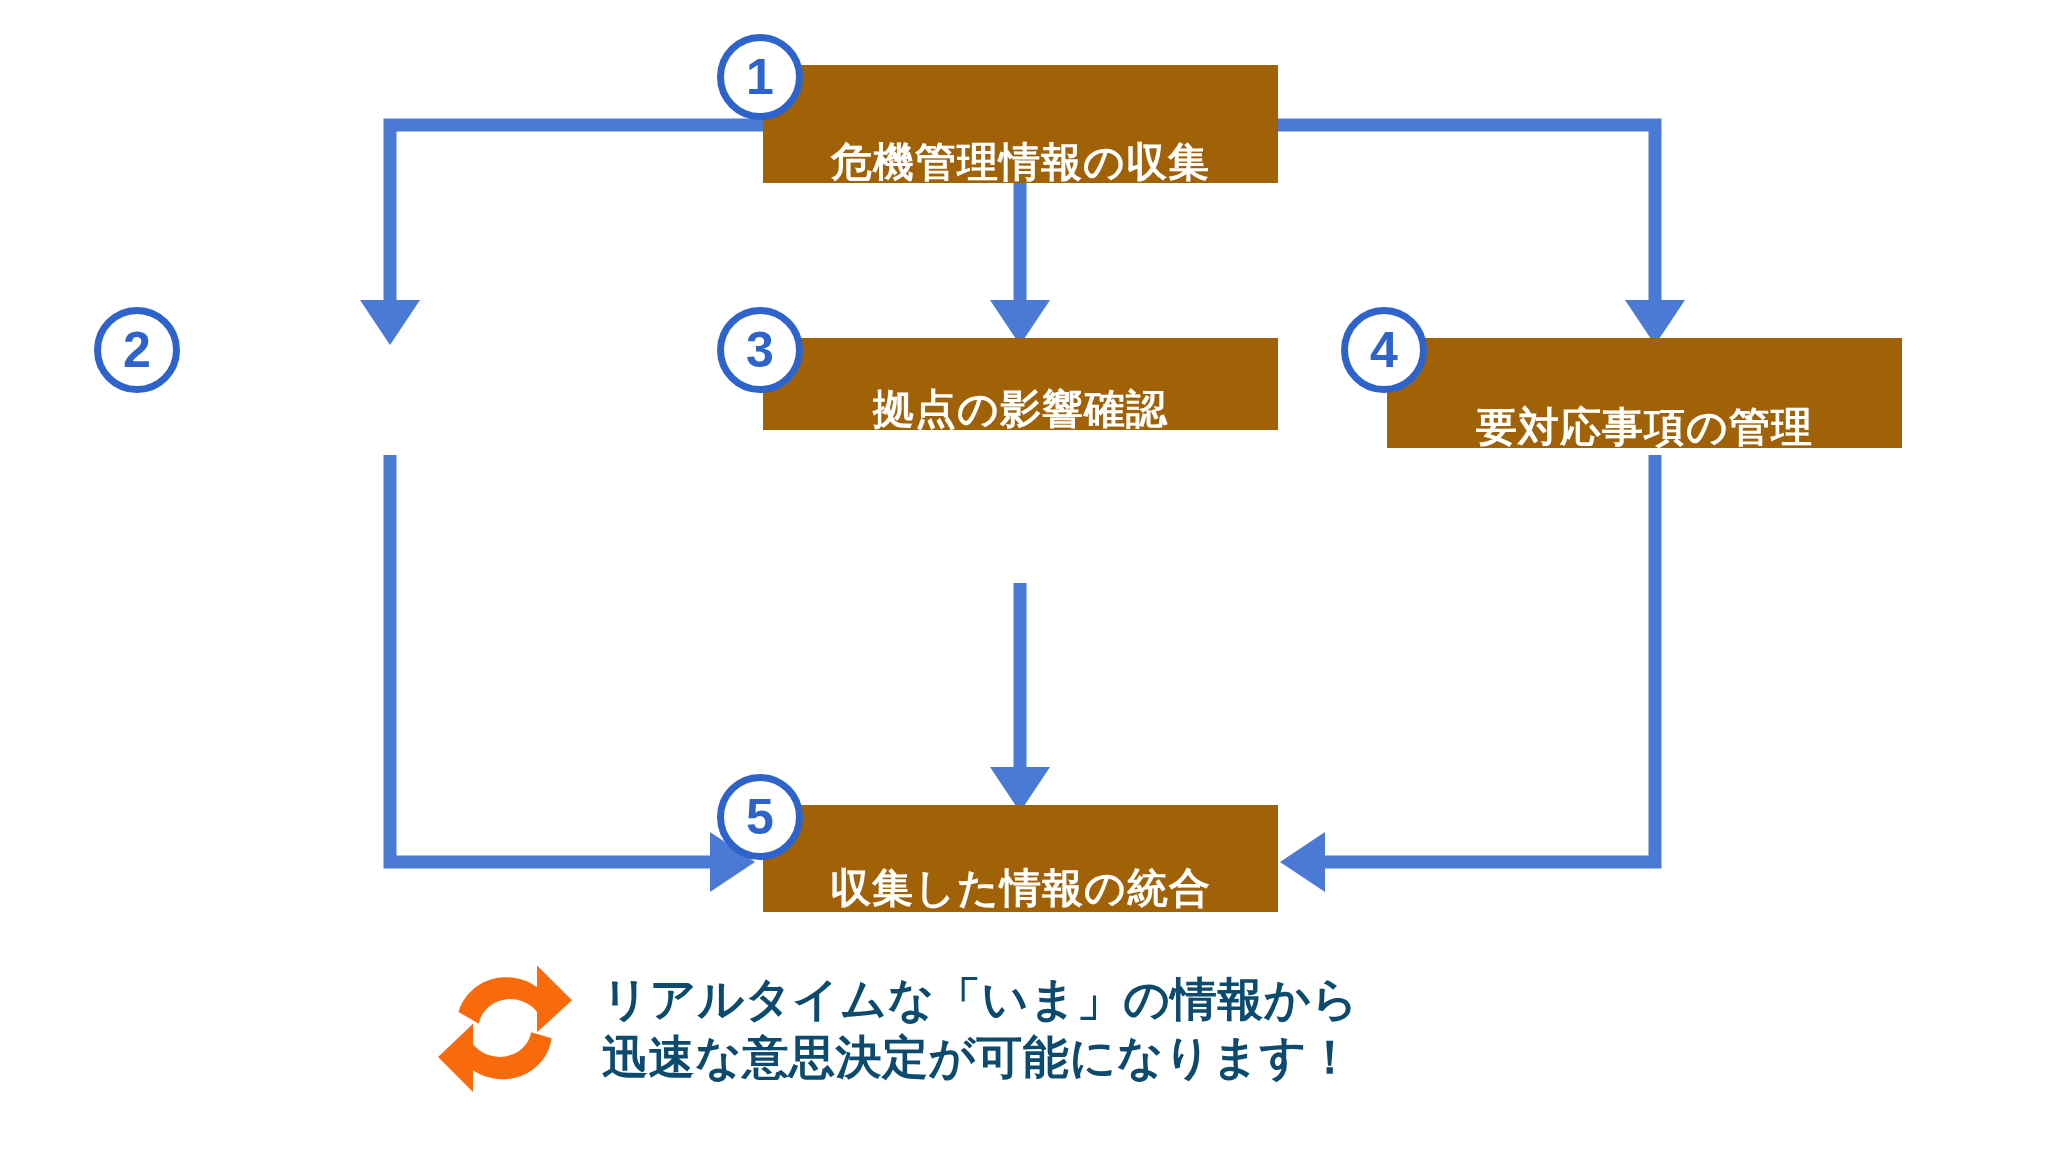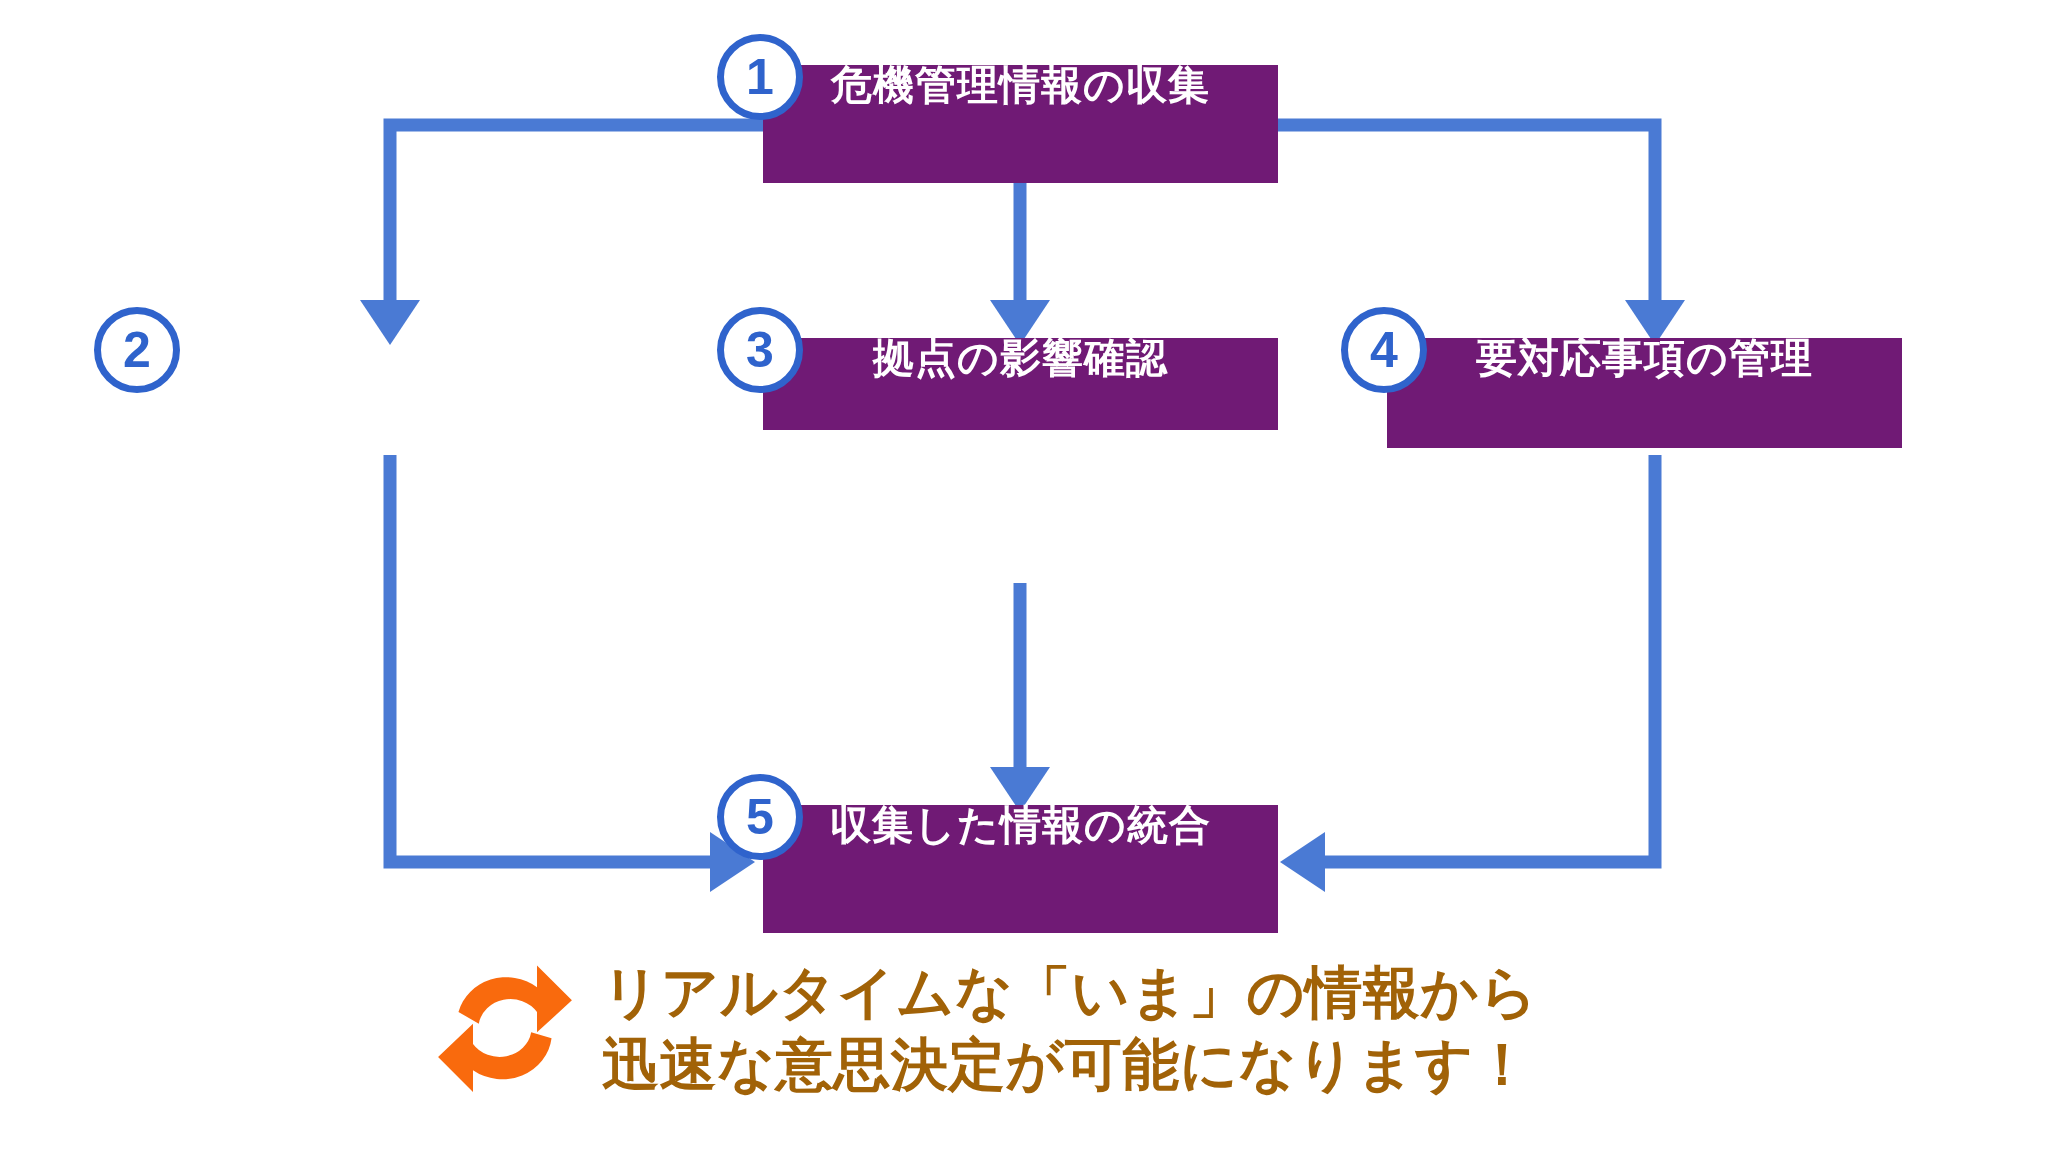--- a/index.html
+++ b/index.html
@@ -3,39 +3,39 @@
 <meta charset="utf-8">
 <style>
   html,body{margin:0;padding:0;background:#ffffff;}
   body{width:2048px;height:1171px;font-family:"Liberation Sans","DejaVu Sans",sans-serif;overflow:hidden;}
   #stage{position:relative;width:2048px;height:1171px;background:#ffffff;}
 
   
   #wires{position:absolute;left:0;top:0;width:2048px;height:1171px;}
 
   
-  .pbox{position:absolute;background:#701a75;display:flex;align-items:flex-start;justify-content:center;}
+  .pbox{position:absolute;background:#a16207;display:flex;align-items:flex-end;justify-content:center;}
   .pbox .plabel{
     color:#ffffff;font-weight:bold;font-size:41px;letter-spacing:1px;
     white-space:nowrap;line-height:1;text-align:center;
   }
 
   
   .badge{
     position:absolute;width:86px;height:86px;border-radius:50%;
     background:#ffffff;border:7px solid #2f63cc;box-sizing:border-box;
     display:flex;align-items:center;justify-content:center;
     color:#2f63cc;font-weight:bold;font-size:50px;line-height:1;
   }
 
   
   #caption{position:absolute;left:430px;top:948px;width:1180px;display:flex;align-items:center;}
   #recycle-icon{width:150px;height:160px;flex:0 0 150px;margin-right:22px;}
   #caption-text{
-    color:#a16207;font-weight:bold;font-size:57px;line-height:1.27;
+    color:#0c4a6e;font-weight:bold;font-size:46px;line-height:1.27;
     letter-spacing:0.5px;white-space:pre-line;
   }
 </style>
 </head>
 <body>
 
 <div id="stage">
 
   <svg id="wires" viewBox="0 0 2048 1171" width="2048" height="1171" xmlns="http://www.w3.org/2000/svg">
     <g fill="none" stroke="#4a7ad4" stroke-width="13">
@@ -81,21 +81,21 @@
     <span>3</span>
   </div>
 
   <div class="pbox" style="left:1387px;top:338px;width:515px;height:110px;">
     <span class="plabel">要対応事項の管理</span>
   </div>
   <div class="badge" style="left:1341px;top:307px;">
     <span>4</span>
   </div>
 
-  <div class="pbox" style="left:763px;top:805px;width:515px;height:128px;">
+  <div class="pbox" style="left:763px;top:805px;width:515px;height:107px;font-family:Liberation Mono, monospace;">
     <span class="plabel">収集した情報の統合</span>
   </div>
   <div class="badge" style="left:717px;top:774px;">
     <span>5</span>
   </div>
 
   <div id="caption">
     <svg id="recycle-icon" viewBox="0 0 100 110" xmlns="http://www.w3.org/2000/svg">
       <g fill="#f96a0d">
 

